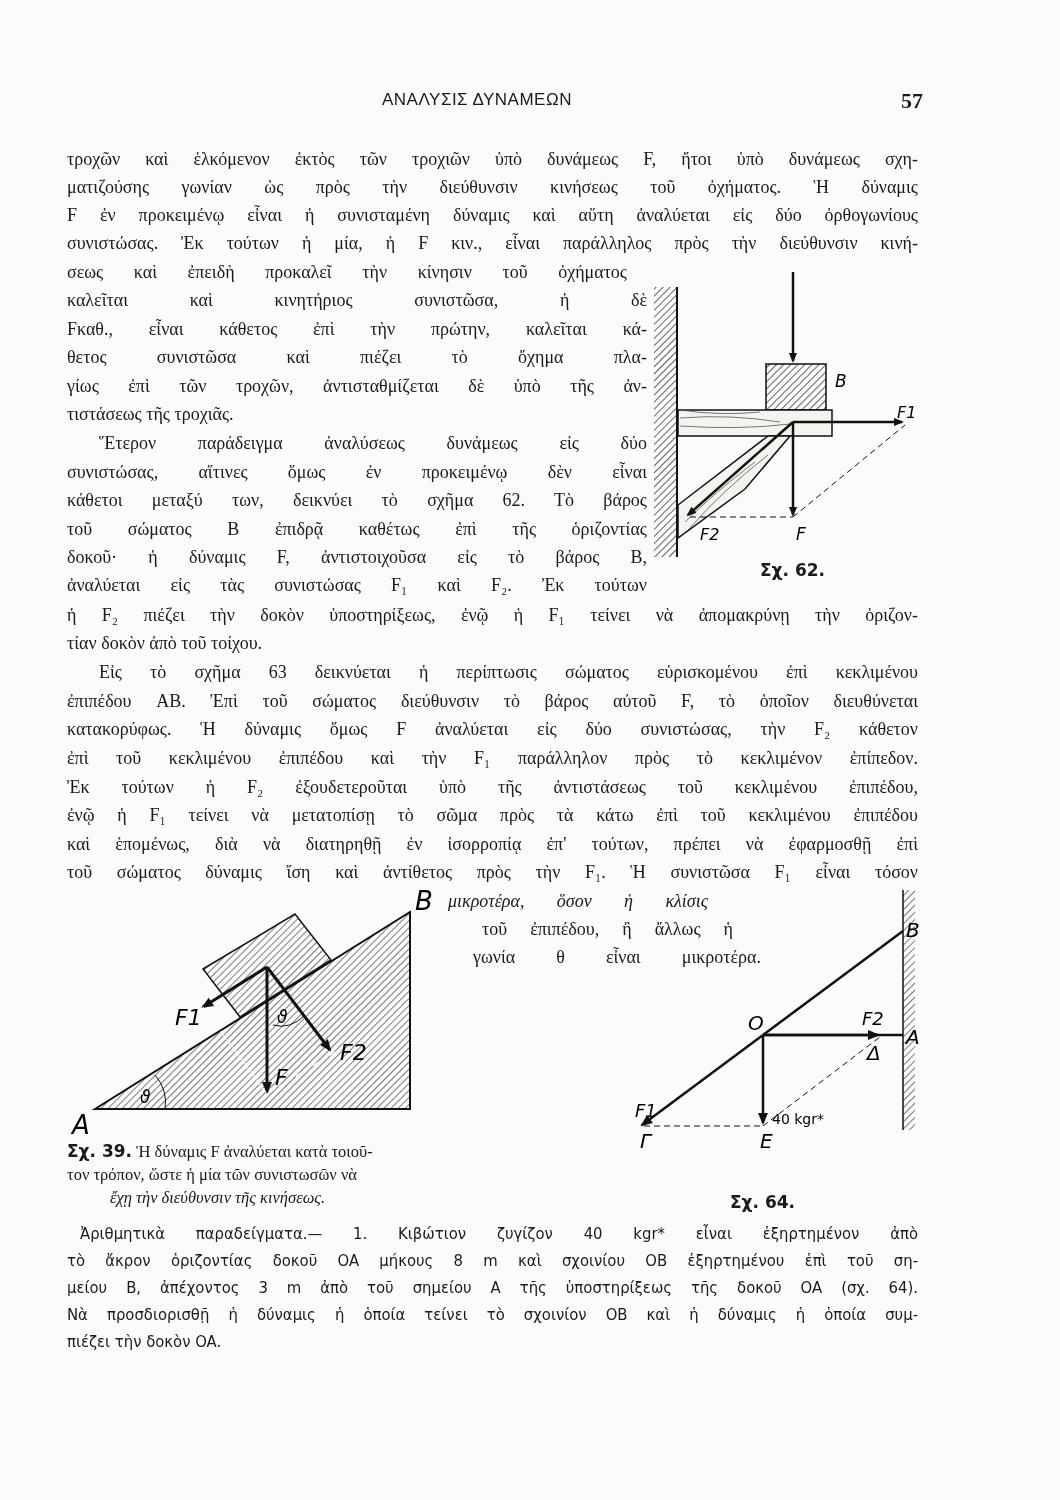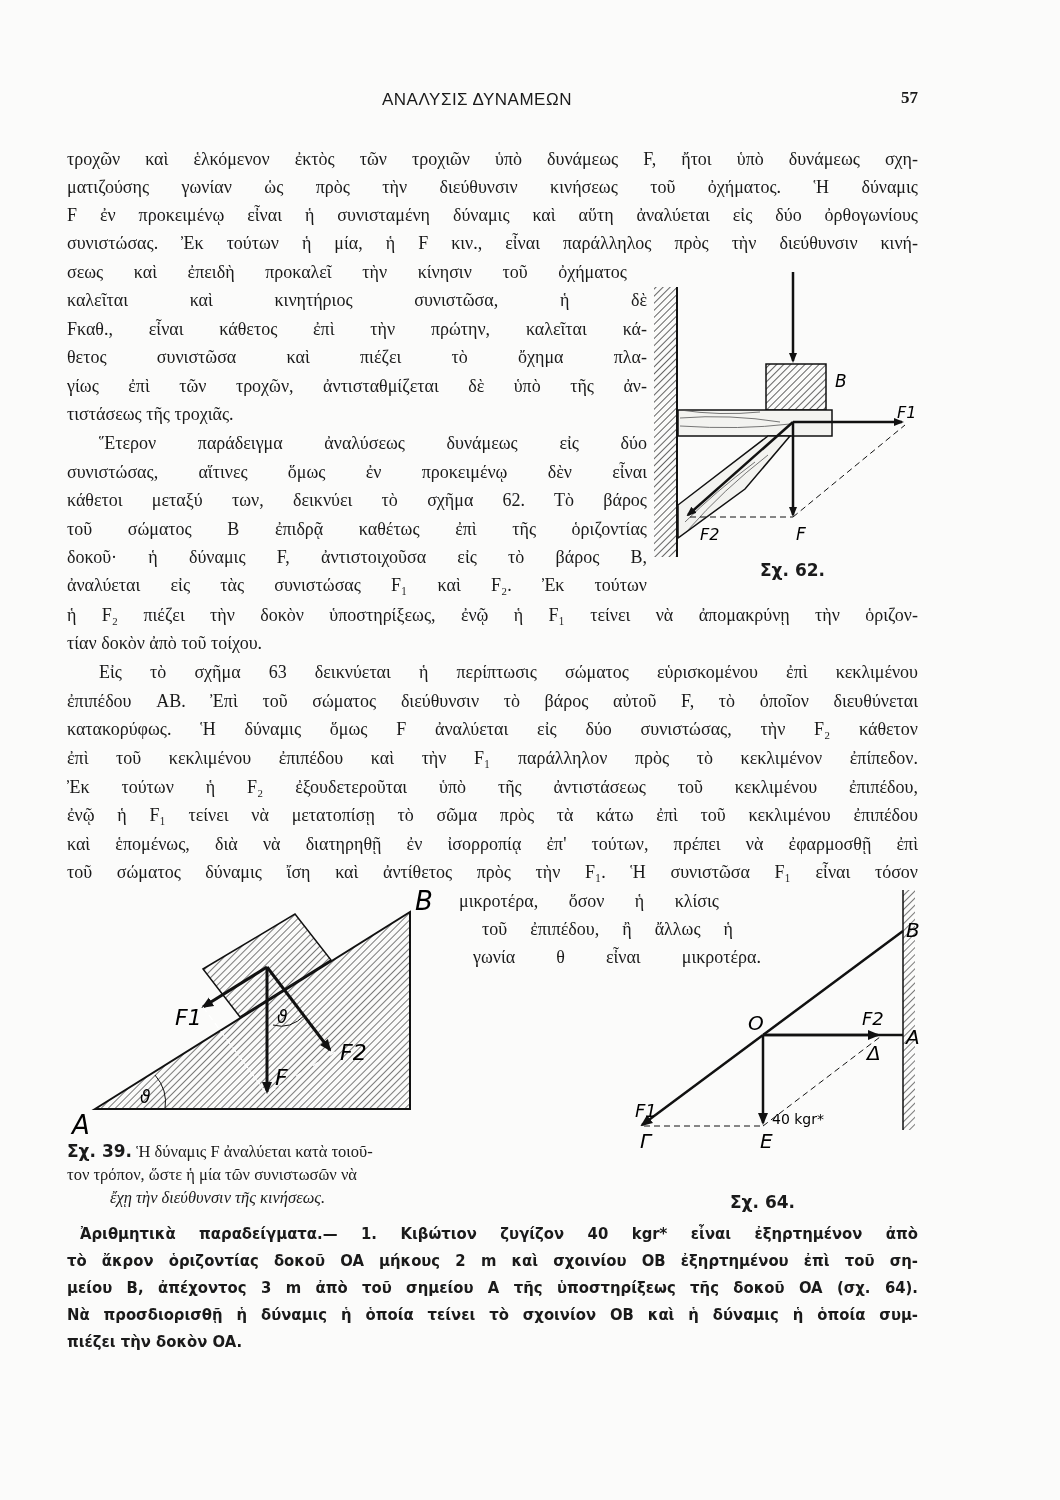--- a/index.html
+++ b/index.html
@@ -1,29 +1,29 @@
 <!DOCTYPE html>
 <html><head>
 <meta charset="utf-8">
 <style>
   html, body { margin:0; padding:0; }
   body { width:1060px; height:1500px; background:#fbfbfa; position:relative; overflow:hidden;
          font-family:"DejaVu Serif","Liberation Serif",serif; color:#1a1a1a; }
   .abs { position:absolute; }
   .header { top:90px; left:0; width:1060px; height:26px; }
   .running-title { position:absolute; left:382px; top:0; font-size:17px; letter-spacing:0.5px; font-family:Liberation Sans, sans-serif; }
-  .page-number { position:absolute; left:901px; top:-2px; font-size:17px; font-weight:bold; font-family:"Liberation Serif",serif; }
+  .page-number { position:absolute; left:901px; top:-2px; font-size:22px; font-weight:bold; font-family:"Liberation Serif",serif; }
   .line { position:absolute; left:67px; font-size:18px; line-height:26px; white-space:nowrap; font-family:"Liberation Serif",serif; }
   .full { width:851px; text-align:justify; text-align-last:justify; }
   .narrow { width:580px; text-align:justify; text-align-last:justify; }
   .last { text-align-last:left; }
   .indent { left:99px; }
   .caption { font-family:"DejaVu Sans","Liberation Sans",sans-serif; font-size:17px; font-weight:bold; }
   .cap63 { position:absolute; left:67px; font-size:16.5px; line-height:23px; white-space:nowrap; font-family:"Liberation Serif",serif; }
-  .ex-line { position:absolute; left:67px; width:851px; font-family:"DejaVu Sans Condensed","DejaVu Sans","Liberation Sans",sans-serif; font-weight:bold; font-size:16.5px; line-height:26px; white-space:nowrap; text-align:justify; text-align-last:justify; transform-origin:left top; }
+  .ex-line { position:absolute; left:67px; width:851px; font-family:"DejaVu Sans Condensed","DejaVu Sans","Liberation Sans",sans-serif; font-weight:normal; font-size:16.5px; line-height:26px; white-space:nowrap; text-align:justify; text-align-last:justify; transform-origin:left top; }
   .ex-last { text-align-last:left; }
   svg text { font-family:"DejaVu Sans","Liberation Sans",sans-serif; font-style:italic; }
 </style>
 </head>
 <body>
 
 <div class="abs header">
   <span class="running-title">ΑΝΑΛΥΣΙΣ ΔΥΝΑΜΕΩΝ</span>
   <span class="page-number">57</span>
 </div>
@@ -54,21 +54,21 @@
 
 <div>
   <div class="line full indent" style="top:659px; width:819px;">Εἰς τὸ σχῆμα 63 δεικνύεται ἡ περίπτωσις σώματος εὑρισκομένου ἐπὶ κεκλιμένου</div>
   <div class="line full" style="top:688px">ἐπιπέδου AB. Ἐπὶ τοῦ σώματος διεύθυνσιν τὸ βάρος αὐτοῦ F, τὸ ὁποῖον διευθύνεται</div>
   <div class="line full" style="top:716px">κατακορύφως. Ἡ δύναμις ὅμως F ἀναλύεται εἰς δύο συνιστώσας, τὴν F₂ κάθετον</div>
   <div class="line full" style="top:745px">ἐπὶ τοῦ κεκλιμένου ἐπιπέδου καὶ τὴν F₁ παράλληλον πρὸς τὸ κεκλιμένον ἐπίπεδον.</div>
   <div class="line full" style="top:774px">Ἐκ τούτων ἡ F₂ ἐξουδετεροῦται ὑπὸ τῆς ἀντιστάσεως τοῦ κεκλιμένου ἐπιπέδου,</div>
   <div class="line full" style="top:802px">ἐνῷ ἡ F₁ τείνει νὰ μετατοπίσῃ τὸ σῶμα πρὸς τὰ κάτω ἐπὶ τοῦ κεκλιμένου ἐπιπέδου</div>
   <div class="line full" style="top:831px">καὶ ἑπομένως, διὰ νὰ διατηρηθῇ ἐν ἰσορροπίᾳ ἐπ' τούτων, πρέπει νὰ ἐφαρμοσθῇ ἐπὶ</div>
   <div class="line full" style="top:859px">τοῦ σώματος δύναμις ἴση καὶ ἀντίθετος πρὸς τὴν F₁. Ἡ συνιστῶσα F₁ εἶναι τόσον</div>
-  <div class="line" style="top:888px; left:459px; width:260px; text-align:justify; text-align-last:justify;">μικροτέρα, ὅσον ἡ κλίσις</div>
+  <div class="line" style="top:888px; left:448px; width:260px; text-align:justify; text-align-last:justify;font-style:italic;">μικροτέρα, ὅσον ἡ κλίσις</div>
   <div class="line" style="top:916px; left:482px; width:251px; text-align:justify; text-align-last:justify;">τοῦ ἐπιπέδου, ἢ ἄλλως ἡ</div>
   <div class="line" style="top:944px; left:473px; width:288px; text-align:justify; text-align-last:justify;">γωνία θ εἶναι μικροτέρα.</div>
 </div>
 
 <div class="abs" style="left:640px; top:260px; width:290px; height:330px;">
   <svg width="290" height="330" viewBox="0 0 290 330">
     <defs>
       <pattern id="hatch" width="5" height="5" patternUnits="userSpaceOnUse" patternTransform="rotate(45)">
         <line x1="0" y1="0" x2="0" y2="5" stroke="#222" stroke-width="1.4"></line>
       </pattern>
@@ -159,17 +159,17 @@
     <text x="35" y="237" font-size="18">F1</text>
     <text x="40" y="268" font-size="20">Γ</text>
     <text x="160" y="268" font-size="20">E</text>
     <text x="172" y="244" font-size="14" style="font-style:normal">40 kgr*</text>
   </svg>
   <div class="abs caption" style="left:130px; top:312px;">Σχ. 64.</div>
 </div>
 
 <div>
   <div class="ex-line" style="top:1221px; left:80px; width:838px;">Ἀριθμητικὰ παραδείγματα.— 1. Κιβώτιον ζυγίζον 40 kgr* εἶναι ἐξηρτημένον ἀπὸ</div>
-  <div class="ex-line" style="top:1248px;">τὸ ἄκρον ὁριζοντίας δοκοῦ OA μήκους 2 m καὶ σχοινίου OB ἐξηρτημένου ἐπὶ τοῦ ση-</div>
+  <div class="ex-line" style="top:1248px;">τὸ ἄκρον ὁριζοντίας δοκοῦ OA μήκους 8 m καὶ σχοινίου OB ἐξηρτημένου ἐπὶ τοῦ ση-</div>
   <div class="ex-line" style="top:1275px;">μείου B, ἀπέχοντος 3 m ἀπὸ τοῦ σημείου A τῆς ὑποστηρίξεως τῆς δοκοῦ OA (σχ. 64).</div>
   <div class="ex-line" style="top:1302px;">Νὰ προσδιορισθῇ ἡ δύναμις ἡ ὁποία τείνει τὸ σχοινίον OB καὶ ἡ δύναμις ἡ ὁποία συμ-</div>
   <div class="ex-line ex-last" style="top:1329px;">πιέζει τὴν δοκὸν OA.</div>
 </div>
 
 </body></html>

